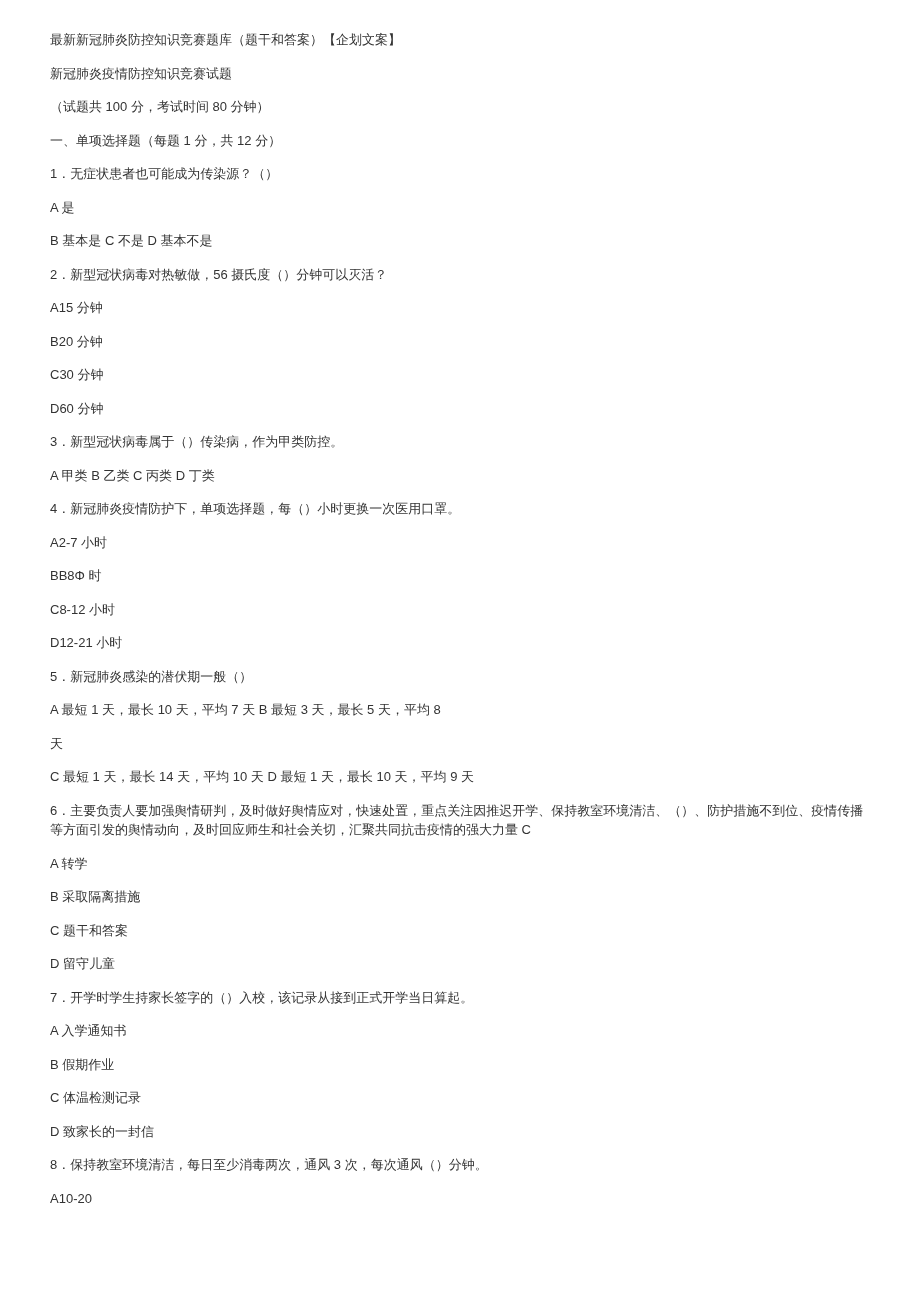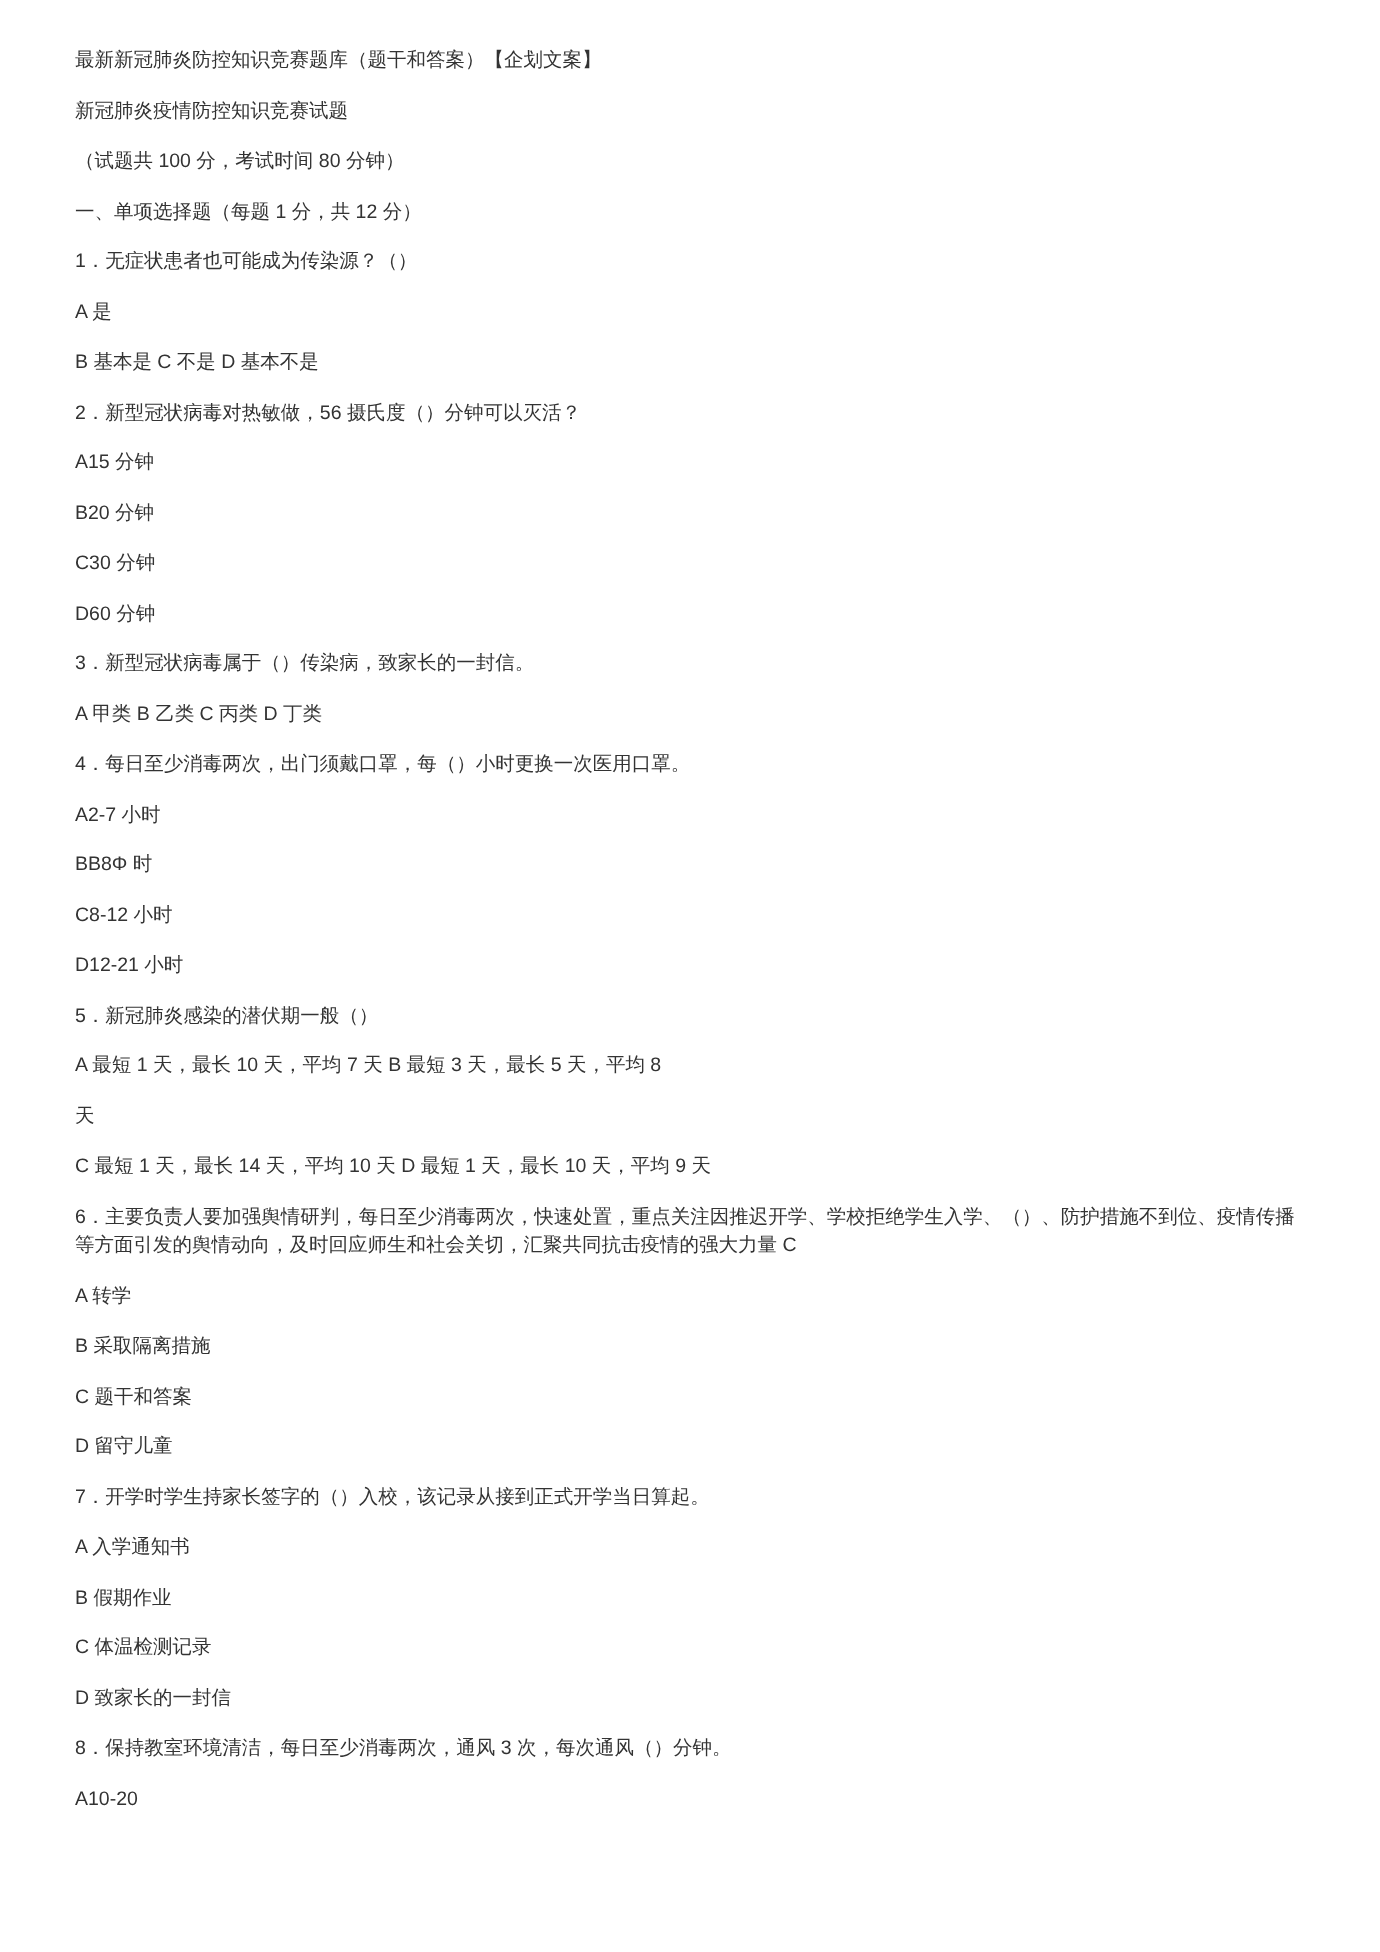--- a/index.html
+++ b/index.html
@@ -33,41 +33,41 @@
 
 <div class="line">
   <span>2</span><span>．新型冠状病毒对热敏做，56 摄氏度（）分钟可以灭活？</span>
 </div>
 <div class="line">A15 分钟</div>
 <div class="line">B20 分钟</div>
 <div class="line">C30 分钟</div>
 <div class="line">D60 分钟</div>
 
 <div class="line">
-  <span>3</span><span>．新型冠状病毒属于（）传染病，致家长的一封信。</span>
+  <span>3</span><span>．新型冠状病毒属于（）传染病，作为甲类防控。</span>
 </div>
 <div class="line">A 甲类 B 乙类 C 丙类 D 丁类</div>
 
 <div class="line">
-  <span>4</span><span>．每日至少消毒两次，出门须戴口罩，每（）小时更换一次医用口罩。</span>
+  <span>4</span><span>．新冠肺炎疫情防护下，单项选择题，每（）小时更换一次医用口罩。</span>
 </div>
 <div class="line">A2-7 小时</div>
 <div class="line">BB8Φ 时</div>
 <div class="line">C8-12 小时</div>
 <div class="line">D12-21 小时</div>
 
 <div class="line">
   <span>5</span><span>．新冠肺炎感染的潜伏期一般（）</span>
 </div>
 <div class="line">A 最短 1 天，最长 10 天，平均 7 天 B 最短 3 天，最长 5 天，平均 8</div>
 <div class="line">天</div>
 <div class="line">C 最短 1 天，最长 14 天，平均 10 天 D 最短 1 天，最长 10 天，平均 9 天</div>
 
 <div class="line">
-  <span>6</span><span>．主要负责人要加强舆情研判，每日至少消毒两次，快速处置，重点关注因推迟开学、学校拒绝学生入学、（）、防护措施不到位、疫情传播等方面引发的舆情动向，及时回应师生和社会关切，汇聚共同抗击疫情的强大力量 C</span>
+  <span>6</span><span>．主要负责人要加强舆情研判，及时做好舆情应对，快速处置，重点关注因推迟开学、保持教室环境清洁、（）、防护措施不到位、疫情传播等方面引发的舆情动向，及时回应师生和社会关切，汇聚共同抗击疫情的强大力量 C</span>
 </div>
 <div class="line">A 转学</div>
 <div class="line">B 采取隔离措施</div>
 <div class="line">C 题干和答案</div>
 <div class="line">D 留守儿童</div>
 
 <div class="line">
   <span>7</span><span>．开学时学生持家长签字的（）入校，该记录从接到正式开学当日算起。</span>
 </div>
 <div class="line">A 入学通知书</div>

